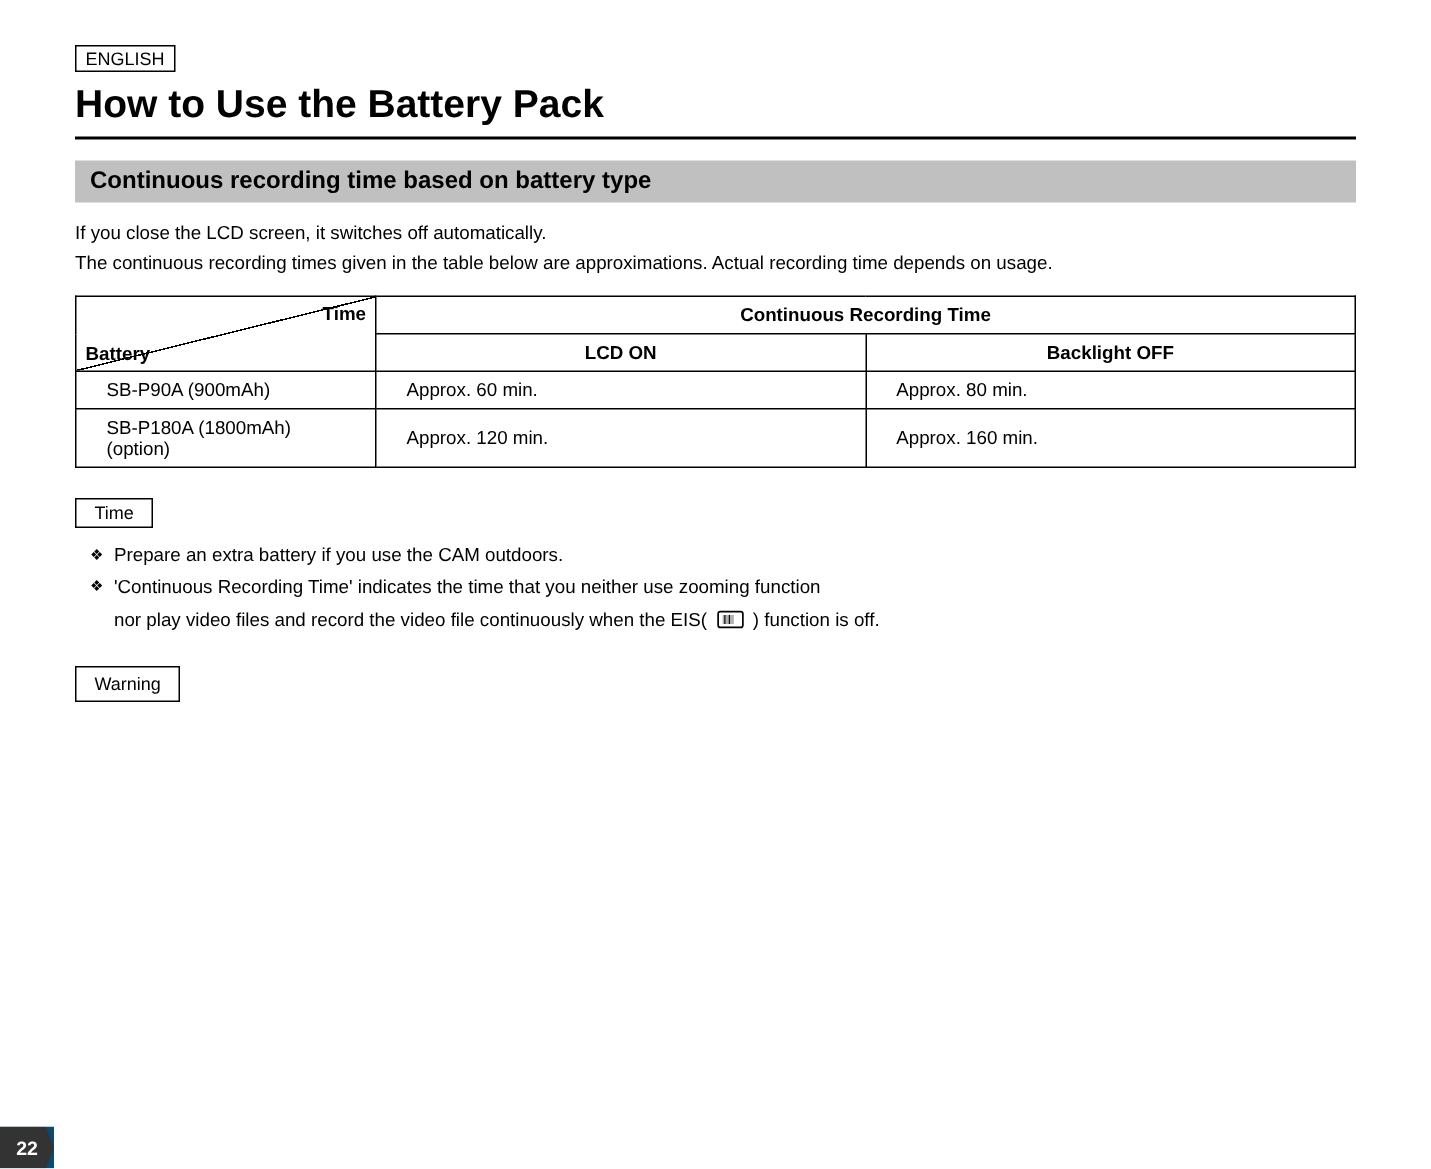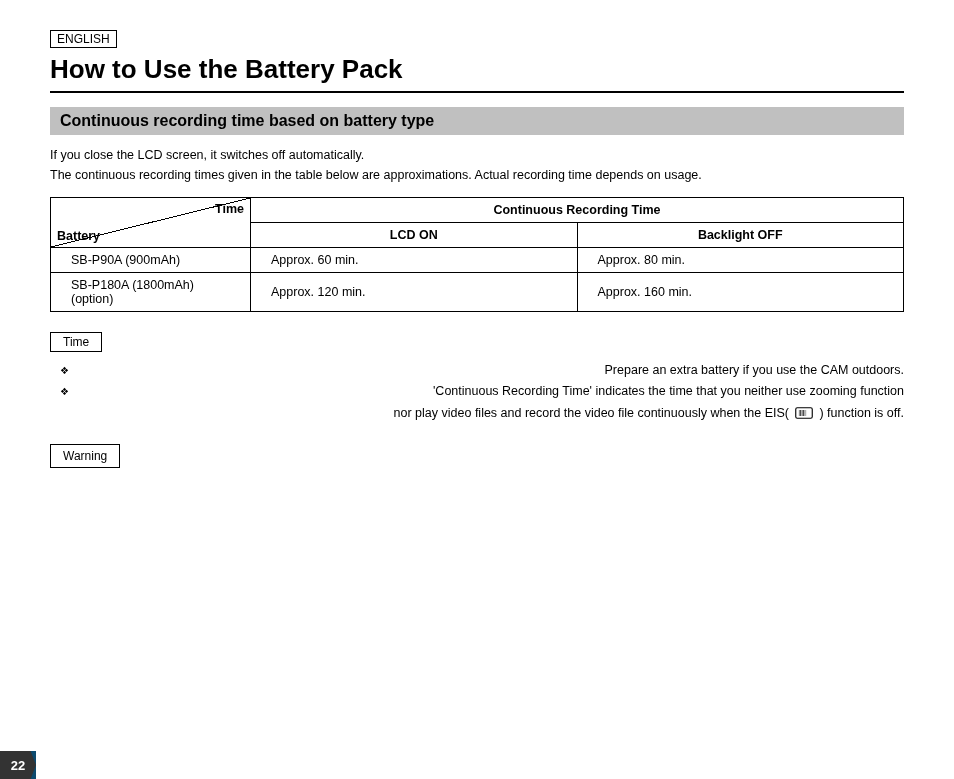--- a/index.html
+++ b/index.html
@@ -127,21 +127,20 @@
       list-style: none;
       padding-left: 10px;
       margin-bottom: 10px;
     }
 
     .bullet-list li {
       font-size: 12.5px;
       line-height: 1.7;
       padding-left: 16px;
       position: relative;
-      text-align: right;
     }
 
     .bullet-list li::before {
       content: '❖';
       position: absolute;
       left: 0;
       font-size: 10px;
       top: 2px;
     }
 

